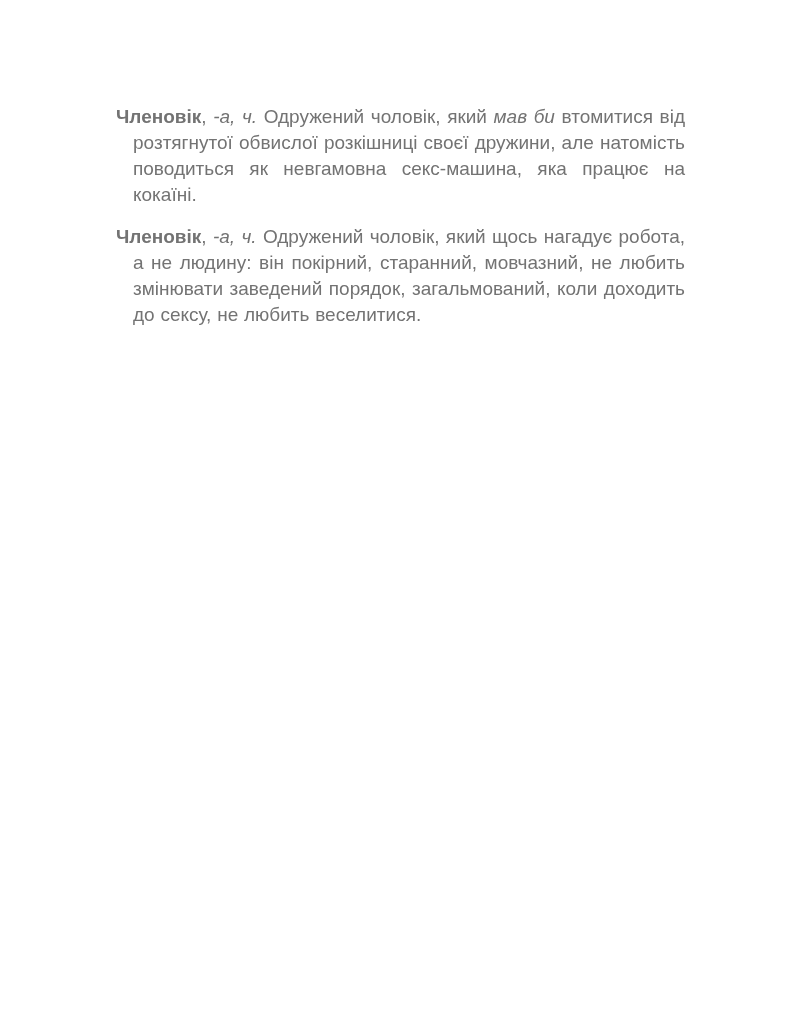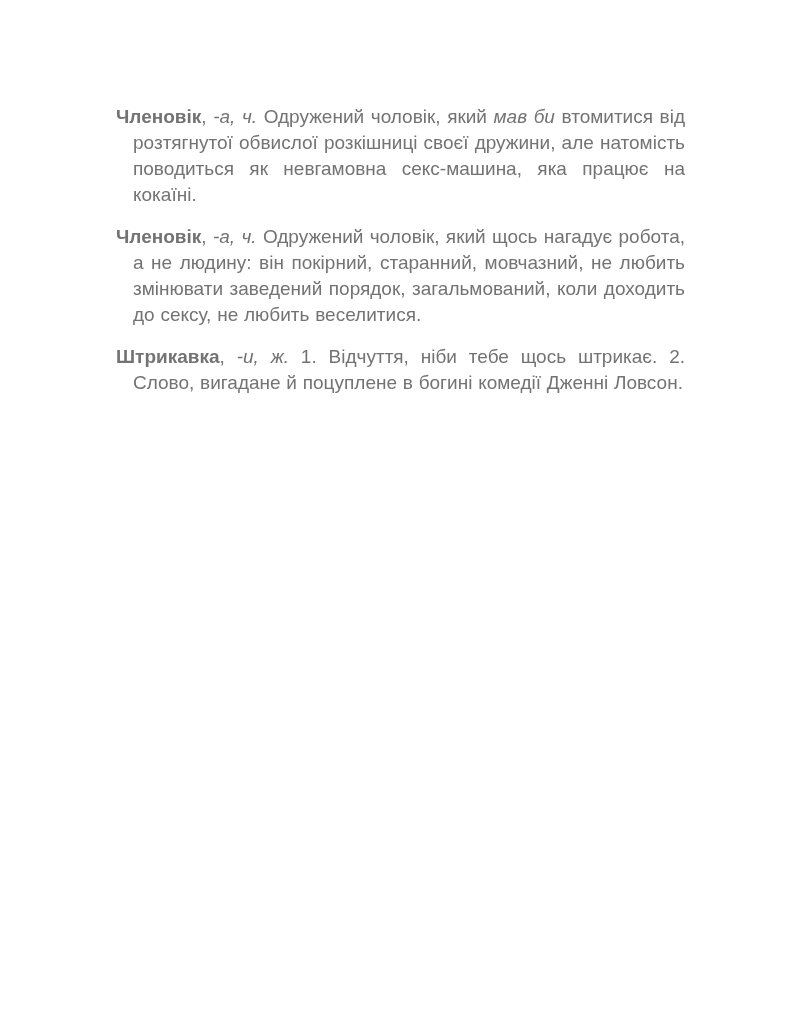--- a/index.html
+++ b/index.html
@@ -52,16 +52,15 @@
 </head>
 <body>
 
 <div class="page">
   <div class="text-block">
 
     <p class="entry"><span class="hw">Членовік</span><span>, </span><span class="gram">-а, ч.</span><span> Одружений чоловік, який </span><span class="ital">мав би</span><span> втомитися від розтягнутої обвислої розкішниці своєї дружини, але натомість поводиться як невгамовна секс-машина, яка працює на кокаїні.</span></p>
 
     <p class="entry"><span class="hw">Членовік</span><span>, </span><span class="gram">-а, ч.</span><span> Одружений чоловік, який щось нагадує робота, а не людину: він покірний, старанний, мовчазний, не любить змінювати заведений порядок, загальмований, коли доходить до сексу, не любить веселитися.</span></p>
 
-    <p class="entry"><span class="hw">Штрикавка</span><span>, </span><span class="gram">-и, ж.</span><span> 1. Відчуття, ніби тебе щось штрикає. 2. Слово, вигадане й поцуплене в богині комедії Дженні Ловсон.</span></p>
 
   </div>
 </div>
 
 </body></html>

